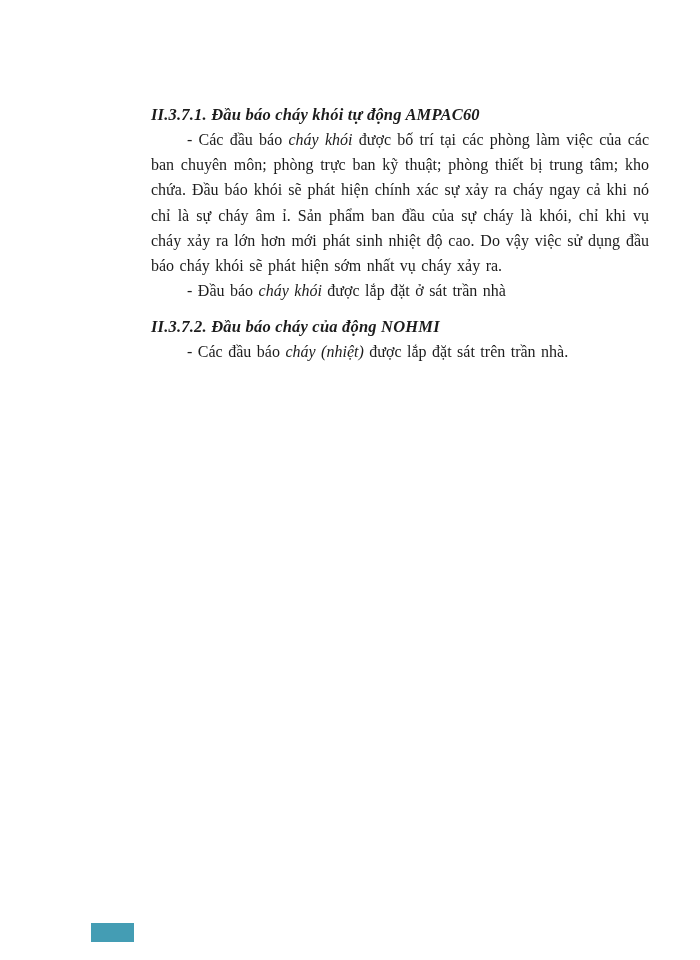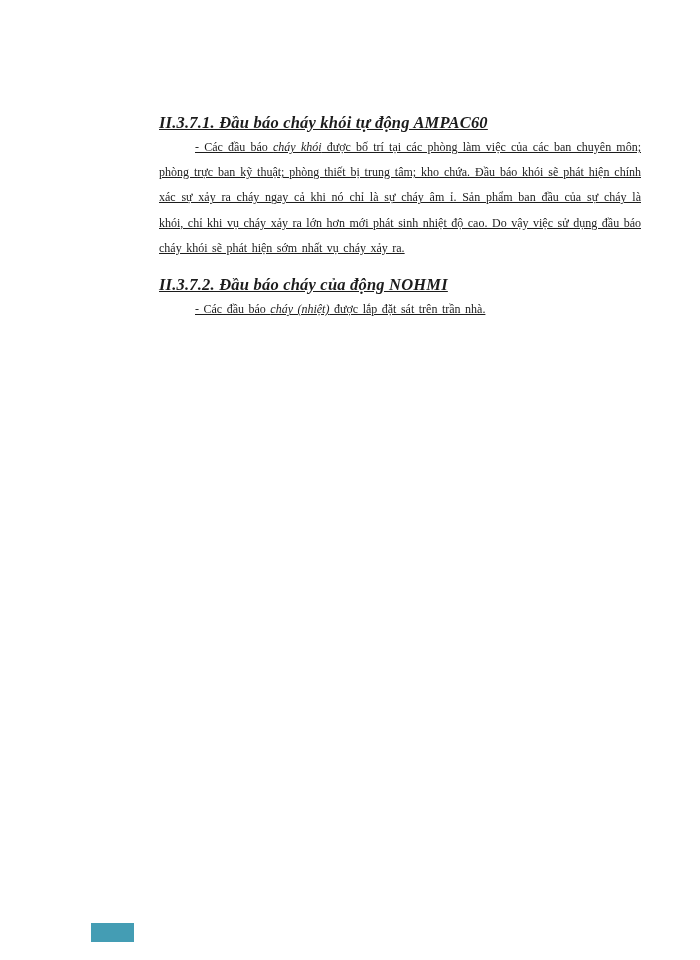--- a/index.html
+++ b/index.html
@@ -15,35 +15,35 @@
     overflow: hidden;
     font-family: "Liberation Serif", "DejaVu Serif", serif;
     color: #1c1c1c;
   }
   .content {
     position: absolute;
     left: 151px;
     top: 102px;
     width: 498px;
   }
-  .section { margin: 8px; text-decoration: underline; }
+  .section { margin: 0; }
   .section + .section { margin-top: 11px; }
   .heading {
     font-weight: bold;
     font-style: italic;
     font-size: 16.5px;
     line-height: 25px;
     margin: 0;
     letter-spacing: 0.2px;
     text-align: left;
     text-indent: 0;
   }
   .para {
     margin: 0;
-    font-size: 12px;
+    font-size: 16px;
     line-height: 25.2px;
     text-align: justify;
     text-indent: 36px;
     word-spacing: 1.5px;
   }
   .para em { font-style: italic; }
   .marker-box {
     position: absolute;
     left: 91px;
     top: 923px;
@@ -52,20 +52,21 @@
   }
 </style>
 </head>
 <body>
 
 <div class="page">
   <div class="content">
       <div class="section">
         <div class="heading">II.3.7.1. Đầu báo cháy khói tự động AMPAC60</div>
         <p class="para"><span>- Các đầu báo </span><em>cháy khói</em><span> được bố trí tại các phòng làm việc của các ban chuyên môn; phòng trực ban kỹ thuật; phòng thiết bị trung tâm; kho chứa. Đầu báo khói sẽ phát hiện chính xác sự xảy ra cháy ngay cả khi nó chỉ là sự cháy âm ỉ. Sản phẩm ban đầu của sự cháy là khói, chỉ khi vụ cháy xảy ra lớn hơn mới phát sinh nhiệt độ cao. Do vậy việc sử dụng đầu báo cháy khói sẽ phát hiện sớm nhất vụ cháy xảy ra.</span></p>
+        <p class="para"><span>- Đầu báo </span><em>cháy khói</em><span> được lắp đặt ở sát trần nhà</span></p>
       </div>
       <div class="section">
         <div class="heading">II.3.7.2. Đầu báo cháy của động NOHMI</div>
         <p class="para"><span>- Các đầu báo </span><em>cháy (nhiệt)</em><span> được lắp đặt sát trên trần nhà.</span></p>
       </div>
     </div>
   <div class="marker-box" style="background: rgb(68, 157, 180);"></div>
 </div>
 
 </body></html>

